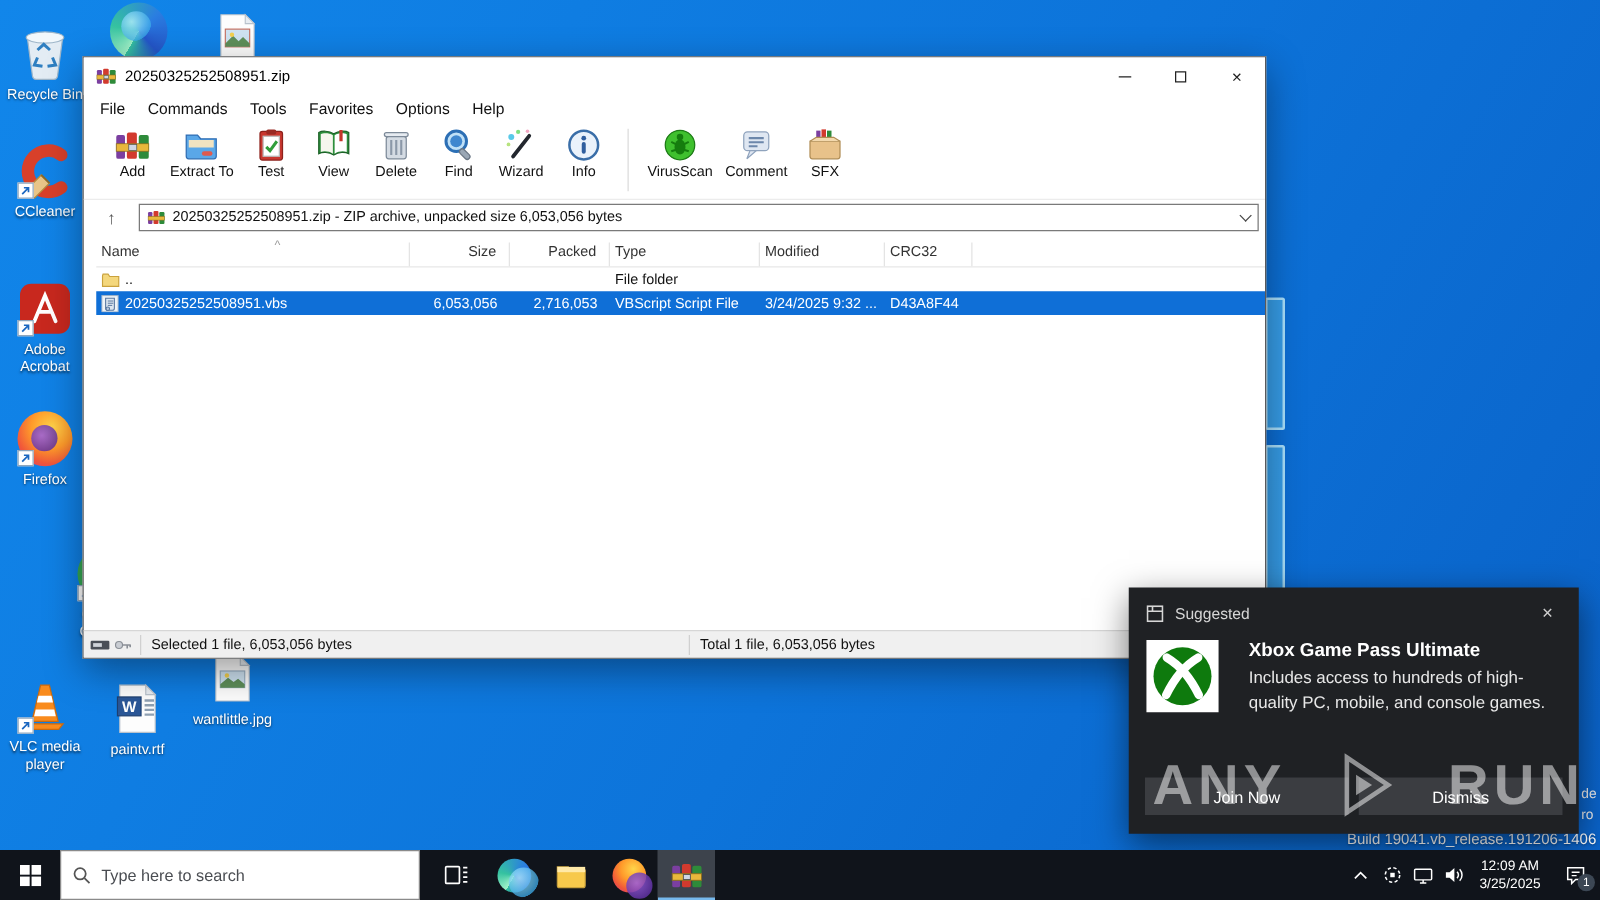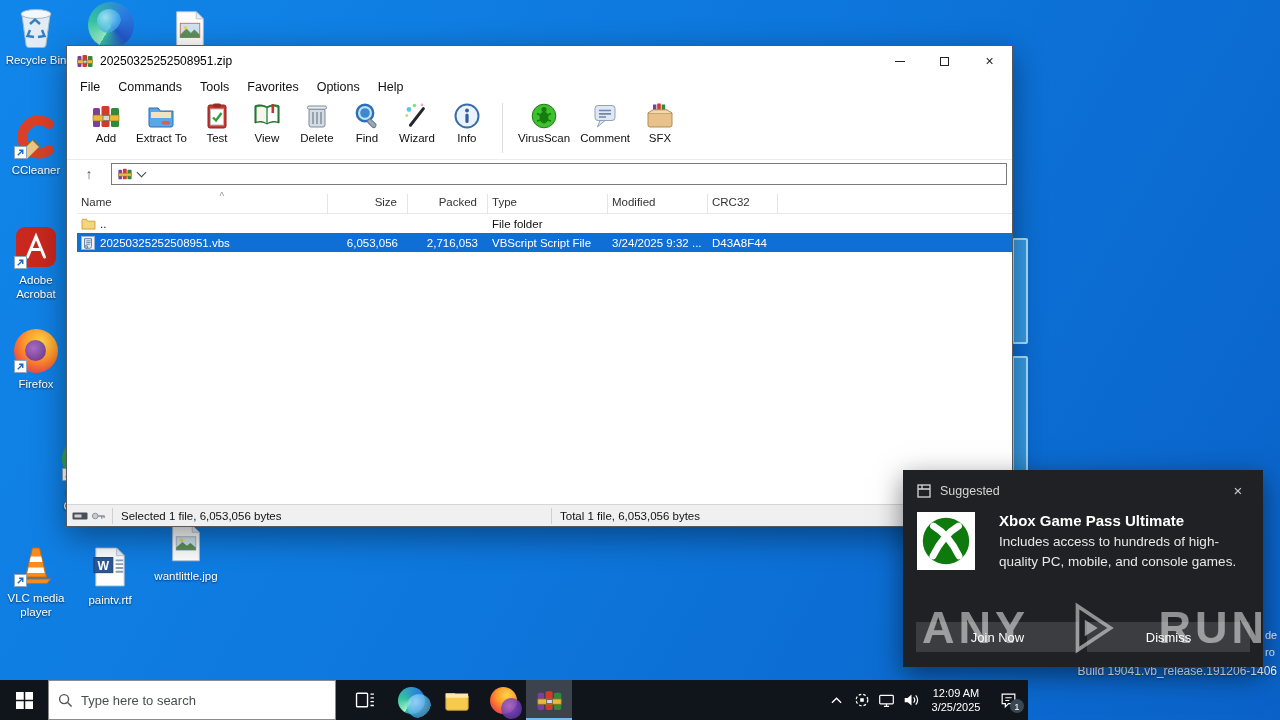--- a/index.html
+++ b/index.html
@@ -82,21 +82,21 @@
   .toast-btn { flex:1; height:30px; background:#3b3d41; color:#fff; font-size:13px; display:flex; align-items:center; justify-content:center;margin-top:23px; }
 
   
   #anyrun { position:absolute; left:922px; top:596px; width:346px; height:64px; z-index:25; display:flex;
             align-items:center; justify-content:space-between; pointer-events:none;
             color:rgba(255,255,255,.5); font-size:45px; font-weight:bold; letter-spacing:4px; }
   #build-wm { position:absolute; right:3px; top:664px; z-index:5; color:#fff; font-size:12px; text-shadow:0 1px 2px rgba(0,0,0,.4); }
   .edge-frag { position:absolute; left:1265px; color:#eee; font-size:11px; z-index:5; }
 
   
-  #taskbar { position:absolute; left:0; top:680px; width:1028px; height:40px; background:#10141b; z-index:30;
+  #taskbar { position:absolute; left:0; top:680px; width:1280px; height:40px; background:#10141b; z-index:30;
              display:flex; align-items:center; }
   .tb-slot { width:46px; height:40px; display:flex; align-items:center; justify-content:center; flex:none; }
   #start-btn { width:48px; }
   #search-box { width:288px; height:40px; background:#fff; border:1px solid #8a8a8a; display:flex; align-items:center; padding:0 9px; gap:8px; flex:none; }
   #search-box input { border:none; outline:none; font-size:13px; color:#222; width:220px; background:transparent;
                       font-family:"Liberation Sans","DejaVu Sans",sans-serif; }
   #search-box input::placeholder { color:#4a4d52; opacity:1; }
   .tb-active { background:#3d434c; box-shadow:inset 0 -2px 0 #76b9ed; }
   #tray { margin-left:auto; display:flex; align-items:center; height:40px; }
   .tray-ico { width:25px; height:40px; display:flex; align-items:center; justify-content:center; }
@@ -106,21 +106,21 @@
               background:#3c4754; color:#fff; font-size:9.5px; display:flex; align-items:center; justify-content:center; }
 </style>
 </head>
 <body>
 
 <div id="screen">
 
   <div class="wall-sq" style="top:238px;height:106px;"></div>
   <div class="wall-sq" style="top:356px;height:118px;"></div>
 
-  <div class="dicon" style="left:0;top:4px;justify-content:space-between;">
+  <div class="dicon" style="left:0;top:20px;justify-content:space-between;">
     <span class="glyph">
       <svg viewBox="0 0 40 46" width="42" height="46">
           <path d="M6 11 L10 41 a3 3 0 0 0 3 2.5 h14 a3 3 0 0 0 3-2.5 L34 11 z" fill="#e3ecf4" stroke="#9fb6c9"></path>
           <ellipse cx="20" cy="10" rx="15" ry="4.5" fill="#f2f8fc" stroke="#9fb6c9"></ellipse>
           <path d="M14 20 l5-4.5 5 4.5 M26 26 l2.5 6 -6.5 1 M14 26 l-2.5 6 6.5 1" stroke="#2f7fc1" stroke-width="2.4" fill="none"></path>
         </svg>
     </span>
     <span class="lbl">Recycle Bin</span>
   </div>
 
@@ -375,20 +375,21 @@
       <div class="up-btn">
           <span>↑</span>
         </div>
       <div class="combo">
         <svg viewBox="0 0 16 16" width="14" height="14">
             <rect x="0.5" y="3" width="4" height="11" rx="1" fill="#7b3fa0"></rect>
             <rect x="5.5" y="2" width="4.5" height="12" rx="1" fill="#d23a2e"></rect>
             <rect x="10.8" y="3" width="4.7" height="11" rx="1" fill="#2e8b3a"></rect>
             <rect x="0.5" y="7" width="15" height="3.4" fill="#e9b83c" stroke="#8a6d1f" stroke-width="0.5"></rect>
           </svg>
+        <span class="atext">20250325252508951.zip - ZIP archive, unpacked size 6,053,056 bytes</span>
         <span class="chev"></span>
       </div>
     </div>
 
     <div class="hdr listgrid">
       <div><span>Name</span><span class="sortcaret">^</span></div>
       <div class="ralign">Size</div>
       <div class="ralign">Packed</div>
       <div>Type</div>
       <div>Modified</div>

